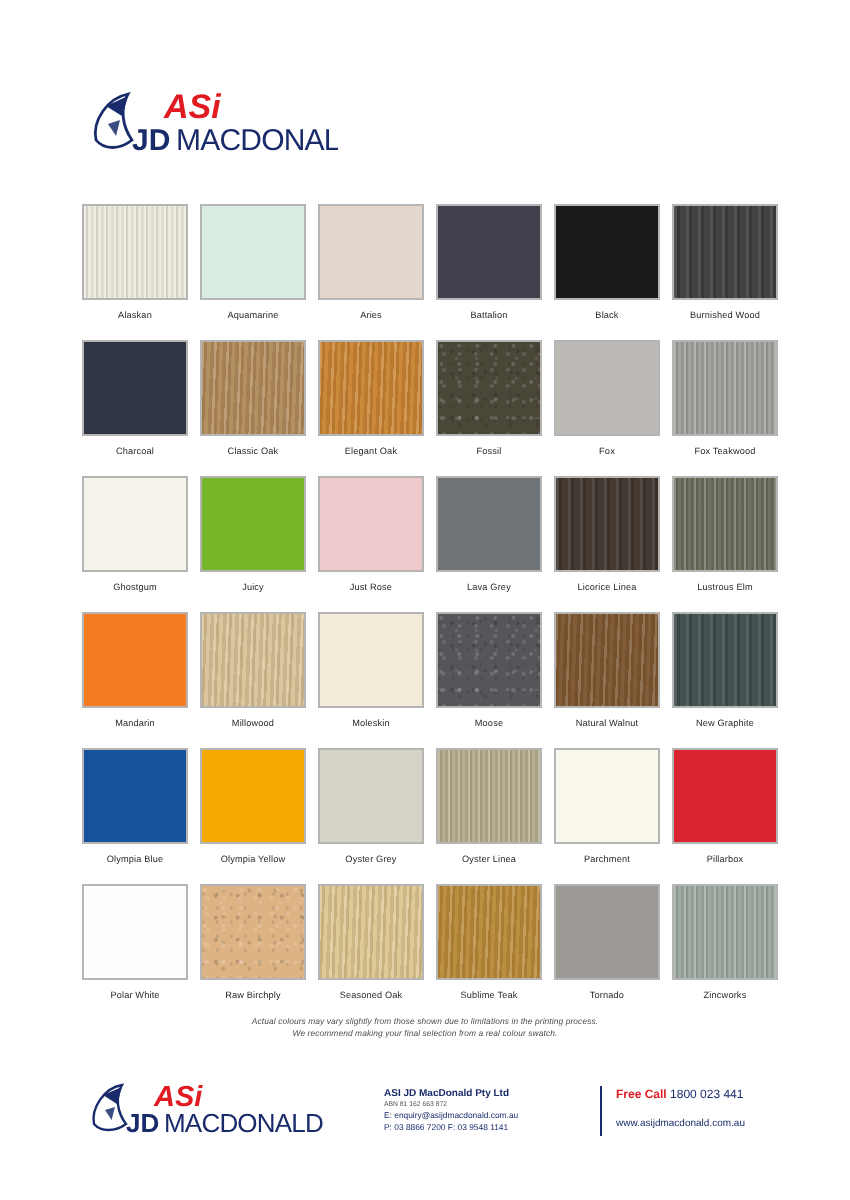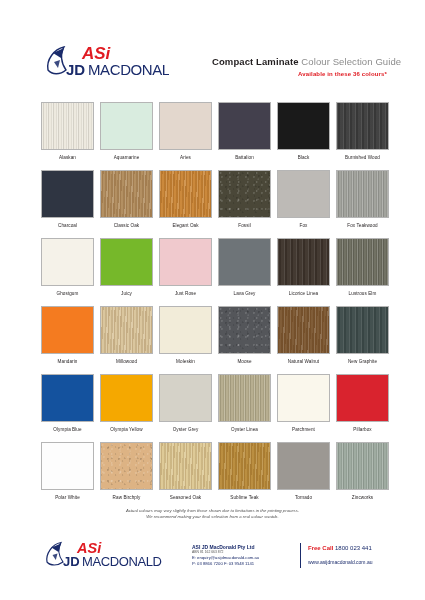--- a/index.html
+++ b/index.html
@@ -267,24 +267,20 @@
         <path d="M9 9 L20 4 L17 14 Z" fill="#1a2b6b"></path>
         <path d="M10 18 L16 16 L14 24 Z" fill="#1a2b6b" opacity="0.85"></path>
 
         <text x="38" y="15" font-family="Liberation Sans, sans-serif" font-size="17" font-weight="bold" font-style="italic" fill="#e01b22">ASi</text>
 
         <text x="22" y="31" font-family="Liberation Sans, sans-serif" font-size="15" font-weight="bold" fill="#1a2b6b">JD</text>
         <text x="44" y="31" font-family="Liberation Sans, sans-serif" font-size="15" font-weight="normal" fill="#1a2b6b" letter-spacing="-0.4">MACDONALD</text>
       </svg>
     </div>
 
-    <div class="title-block">
-      <div class="title-line"><span class="strong">Compact Laminate</span><span> Colour Selection Guide</span></div>
-      <div class="subtitle-line">Available in these 36 colours*</div>
-    </div>
 
   </div>
 
   <div class="grid">
       <div class="grid-row">
         <div class="swatch-cell">
           <div class="swatch grain-v" style="background: rgb(236, 232, 221);"></div>
           <div class="swatch-label">Alaskan</div>
         </div>
         <div class="swatch-cell">

